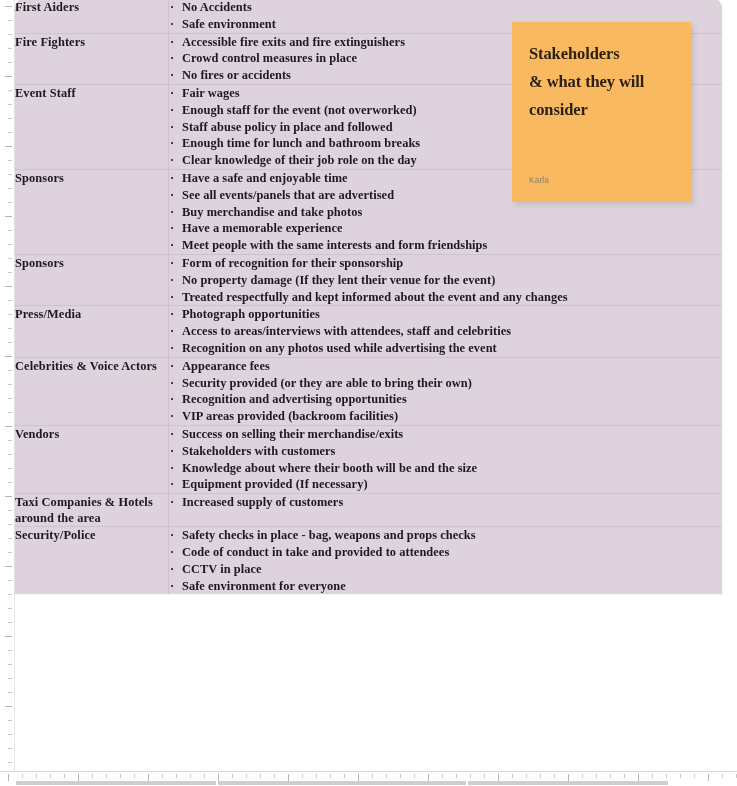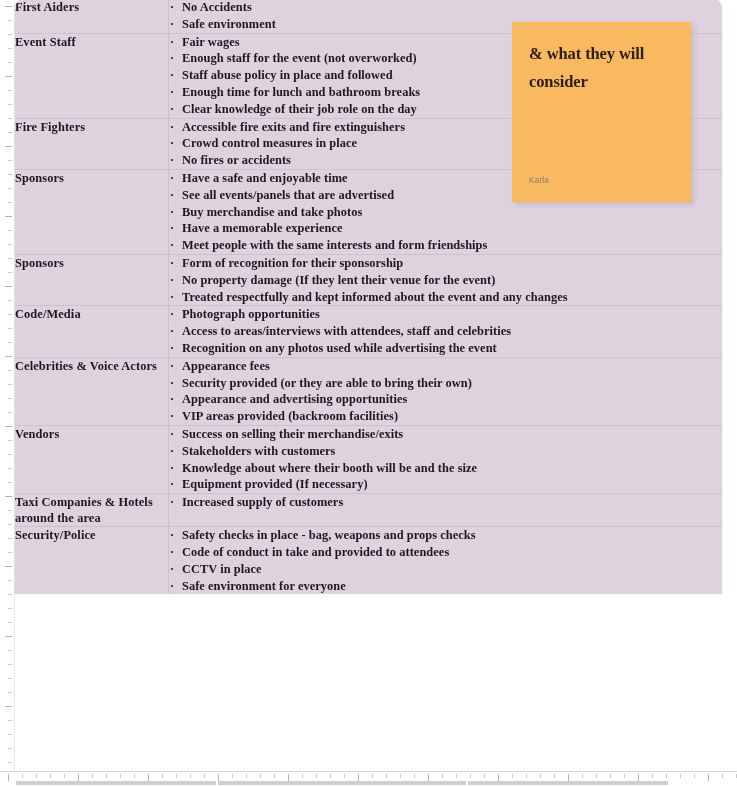--- a/index.html
+++ b/index.html
@@ -246,46 +246,46 @@
             </td>
             <td class="col-items">
               <ul class="items">
                 <li><span class="bullet">·</span><span>No Accidents</span></li>
                 <li><span class="bullet">·</span><span>Safe environment</span></li>
               </ul>
             </td>
           </tr>
           <tr>
             <td class="col-group">
+              <div class="group-name">Fire Fighters</div>
+            </td>
+            <td class="col-items">
+              <ul class="items">
+                <li><span class="bullet">·</span><span>Accessible fire exits and fire extinguishers</span></li>
+                <li><span class="bullet">·</span><span>Crowd control measures in place</span></li>
+                <li><span class="bullet">·</span><span>No fires or accidents</span></li>
+              </ul>
+            </td>
+          </tr>
+          <tr>
+            <td class="col-group">
               <div class="group-name">Event Staff</div>
             </td>
             <td class="col-items">
               <ul class="items">
                 <li><span class="bullet">·</span><span>Fair wages</span></li>
                 <li><span class="bullet">·</span><span>Enough staff for the event (not overworked)</span></li>
                 <li><span class="bullet">·</span><span>Staff abuse policy in place and followed</span></li>
                 <li><span class="bullet">·</span><span>Enough time for lunch and bathroom breaks</span></li>
                 <li><span class="bullet">·</span><span>Clear knowledge of their job role on the day</span></li>
               </ul>
             </td>
           </tr>
           <tr>
             <td class="col-group">
-              <div class="group-name">Fire Fighters</div>
-            </td>
-            <td class="col-items">
-              <ul class="items">
-                <li><span class="bullet">·</span><span>Accessible fire exits and fire extinguishers</span></li>
-                <li><span class="bullet">·</span><span>Crowd control measures in place</span></li>
-                <li><span class="bullet">·</span><span>No fires or accidents</span></li>
-              </ul>
-            </td>
-          </tr>
-          <tr>
-            <td class="col-group">
               <div class="group-name">Sponsors</div>
             </td>
             <td class="col-items">
               <ul class="items">
                 <li><span class="bullet">·</span><span>Have a safe and enjoyable time</span></li>
                 <li><span class="bullet">·</span><span>See all events/panels that are advertised</span></li>
                 <li><span class="bullet">·</span><span>Buy merchandise and take photos</span></li>
                 <li><span class="bullet">·</span><span>Have a memorable experience</span></li>
                 <li><span class="bullet">·</span><span>Meet people with the same interests and form friendships</span></li>
               </ul>
@@ -298,39 +298,39 @@
             <td class="col-items">
               <ul class="items">
                 <li><span class="bullet">·</span><span>Form of recognition for their sponsorship</span></li>
                 <li><span class="bullet">·</span><span>No property damage (If they lent their venue for the event)</span></li>
                 <li><span class="bullet">·</span><span>Treated respectfully and kept informed about the event and any changes</span></li>
               </ul>
             </td>
           </tr>
           <tr>
             <td class="col-group">
-              <div class="group-name">Code/Media</div>
+              <div class="group-name">Press/Media</div>
             </td>
             <td class="col-items">
               <ul class="items">
                 <li><span class="bullet">·</span><span>Photograph opportunities</span></li>
                 <li><span class="bullet">·</span><span>Access to areas/interviews with attendees, staff and celebrities</span></li>
                 <li><span class="bullet">·</span><span>Recognition on any photos used while advertising the event</span></li>
               </ul>
             </td>
           </tr>
           <tr>
             <td class="col-group">
               <div class="group-name">Celebrities &amp; Voice Actors</div>
             </td>
             <td class="col-items">
               <ul class="items">
                 <li><span class="bullet">·</span><span>Appearance fees</span></li>
                 <li><span class="bullet">·</span><span>Security provided (or they are able to bring their own)</span></li>
-                <li><span class="bullet">·</span><span>Appearance and advertising opportunities</span></li>
+                <li><span class="bullet">·</span><span>Recognition and advertising opportunities</span></li>
                 <li><span class="bullet">·</span><span>VIP areas provided (backroom facilities)</span></li>
               </ul>
             </td>
           </tr>
           <tr>
             <td class="col-group">
               <div class="group-name">Vendors</div>
             </td>
             <td class="col-items">
               <ul class="items">
@@ -363,20 +363,21 @@
                 <li><span class="bullet">·</span><span>Safe environment for everyone</span></li>
               </ul>
             </td>
           </tr>
         </tbody>
     </table>
   </div>
 
   <div class="sticky-note">
     <div class="sticky-title" id="sticky-title">
+        <div>Stakeholders</div>
         <div>&amp; what they will</div>
         <div>consider</div>
       </div>
     <div class="sticky-author">Karla</div>
   </div>
 
   <div class="ruler ruler-right" id="ruler-right">
       <div class="tick-vr major" style="top: 6px;"></div>
       <div class="tick-vr" style="top: 20px;"></div>
       <div class="tick-vr" style="top: 34px;"></div>

